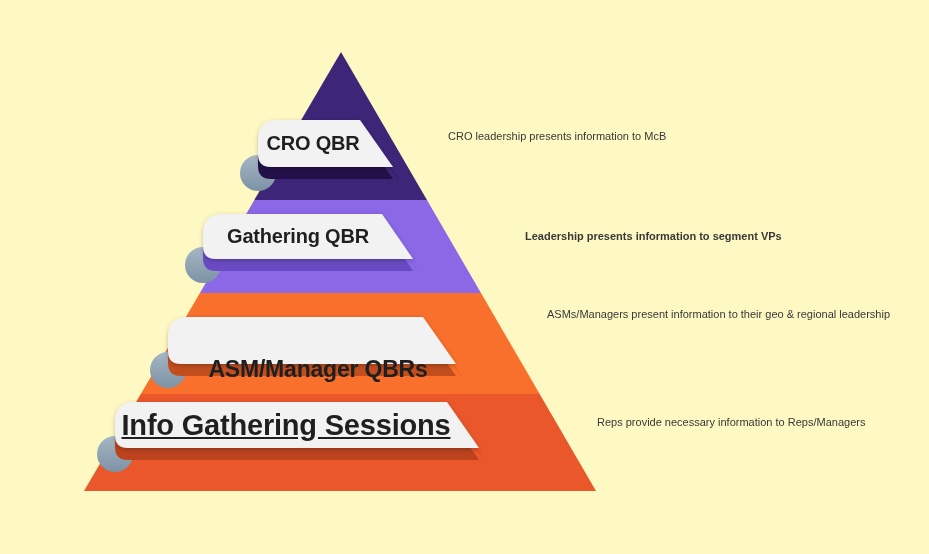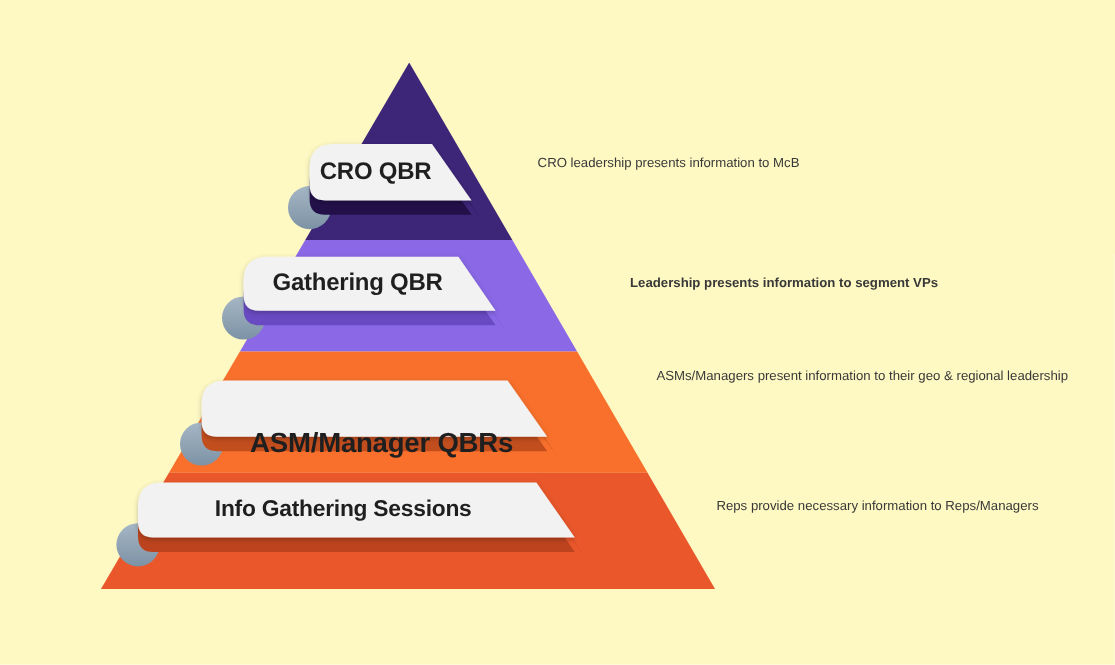--- a/index.html
+++ b/index.html
@@ -24,21 +24,21 @@
     align-items:center;
     justify-content:center;
     font-weight:700;
     color:#1f1f1f;
     letter-spacing:-0.2px;
     white-space:nowrap;
   }
   .label-1{left:258px; top:120px; width:110px; height:47px; font-size:20px;}
   .label-2{left:206px; top:214px; width:184px; height:45px; font-size:20px;}
   .label-3{left:186px; top:317px; width:264px; height:47px; font-size:23px;margin-top:29px;}
-  .label-4{left:138px; top:402px; width:296px; height:46px; font-size:19px;}
+  .label-4{left:138px; top:402px; width:296px; height:46px; font-size:29px;text-decoration:underline;}
   .level-description{
     position:absolute;
     font-size:11px;
     line-height:21px;
     color:#383838;
   }
   .desc-1{left:448px; top:126px; width:300px;}
   .desc-2{left:525px; top:226px; width:272px;font-weight:bold;}
   .desc-3{left:547px; top:304px; width:345px;}
   .desc-4{left:597px; top:412px; width:292px;}

